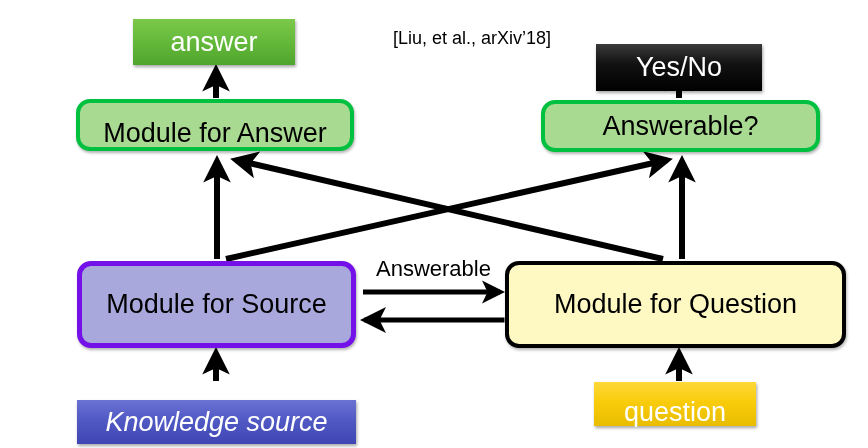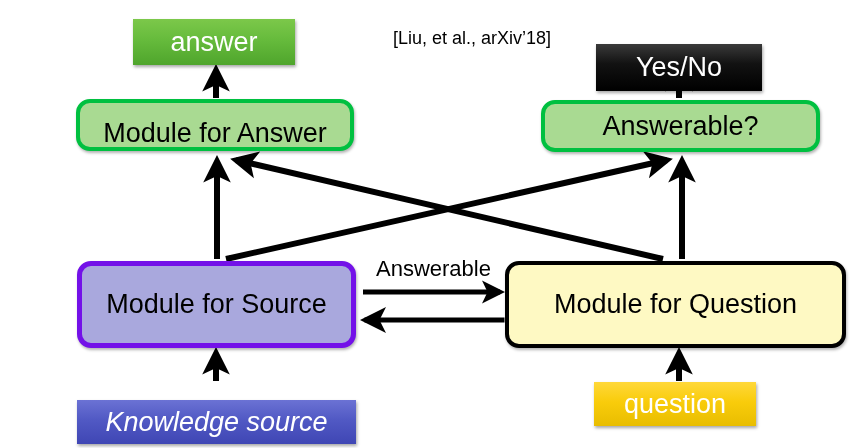--- a/index.html
+++ b/index.html
@@ -40,20 +40,21 @@
   }
   .term-yesno {
     background: linear-gradient(180deg, #3a3a3a 0%, #121212 42%, #000000 100%);
     margin-top: 26px;
   }
   .term-knowledge {
     background: linear-gradient(180deg, #6b72d4 0%, #5159c4 45%, #3f46b4 100%);
   }
   .term-question {
     background: linear-gradient(180deg, #ffd83a 0%, #f9cc0b 45%, #e8bd00 100%);
+    align-items: flex-end;
   }
 
   
   .module {
     border-radius: 14px;
     color: #000000;
     font-size: 27px;
     box-shadow: 1px 2px 3px rgba(0,0,0,0.30);
   }
   .mod-green {

